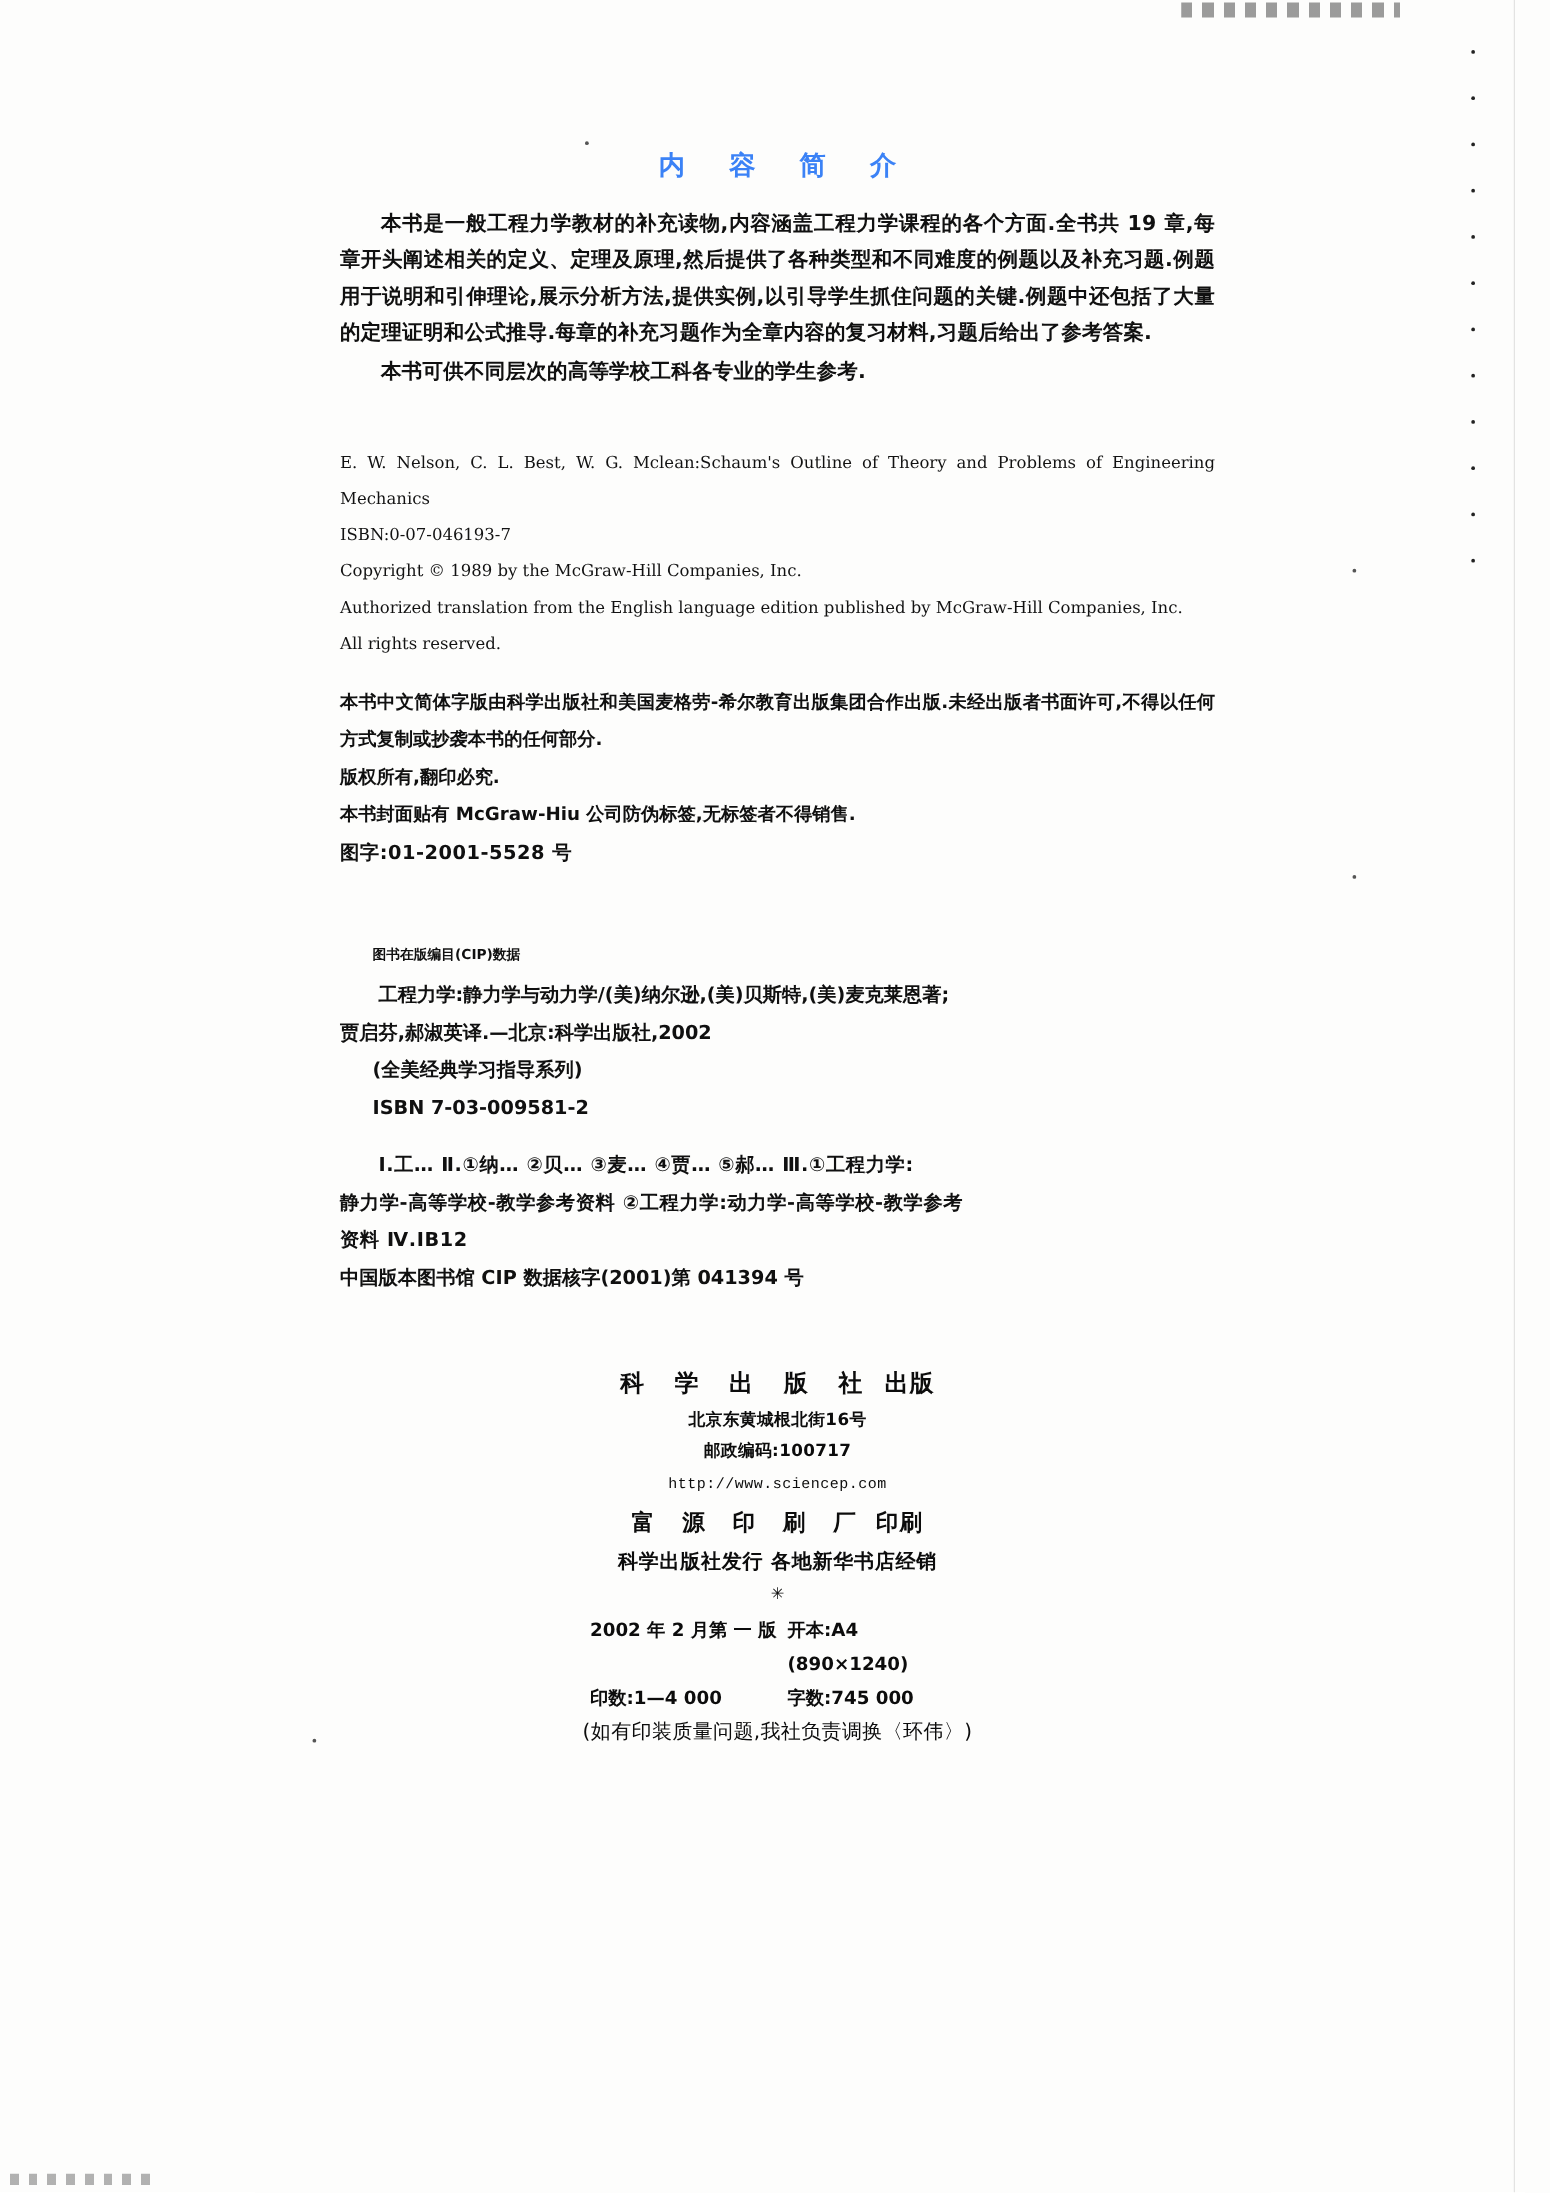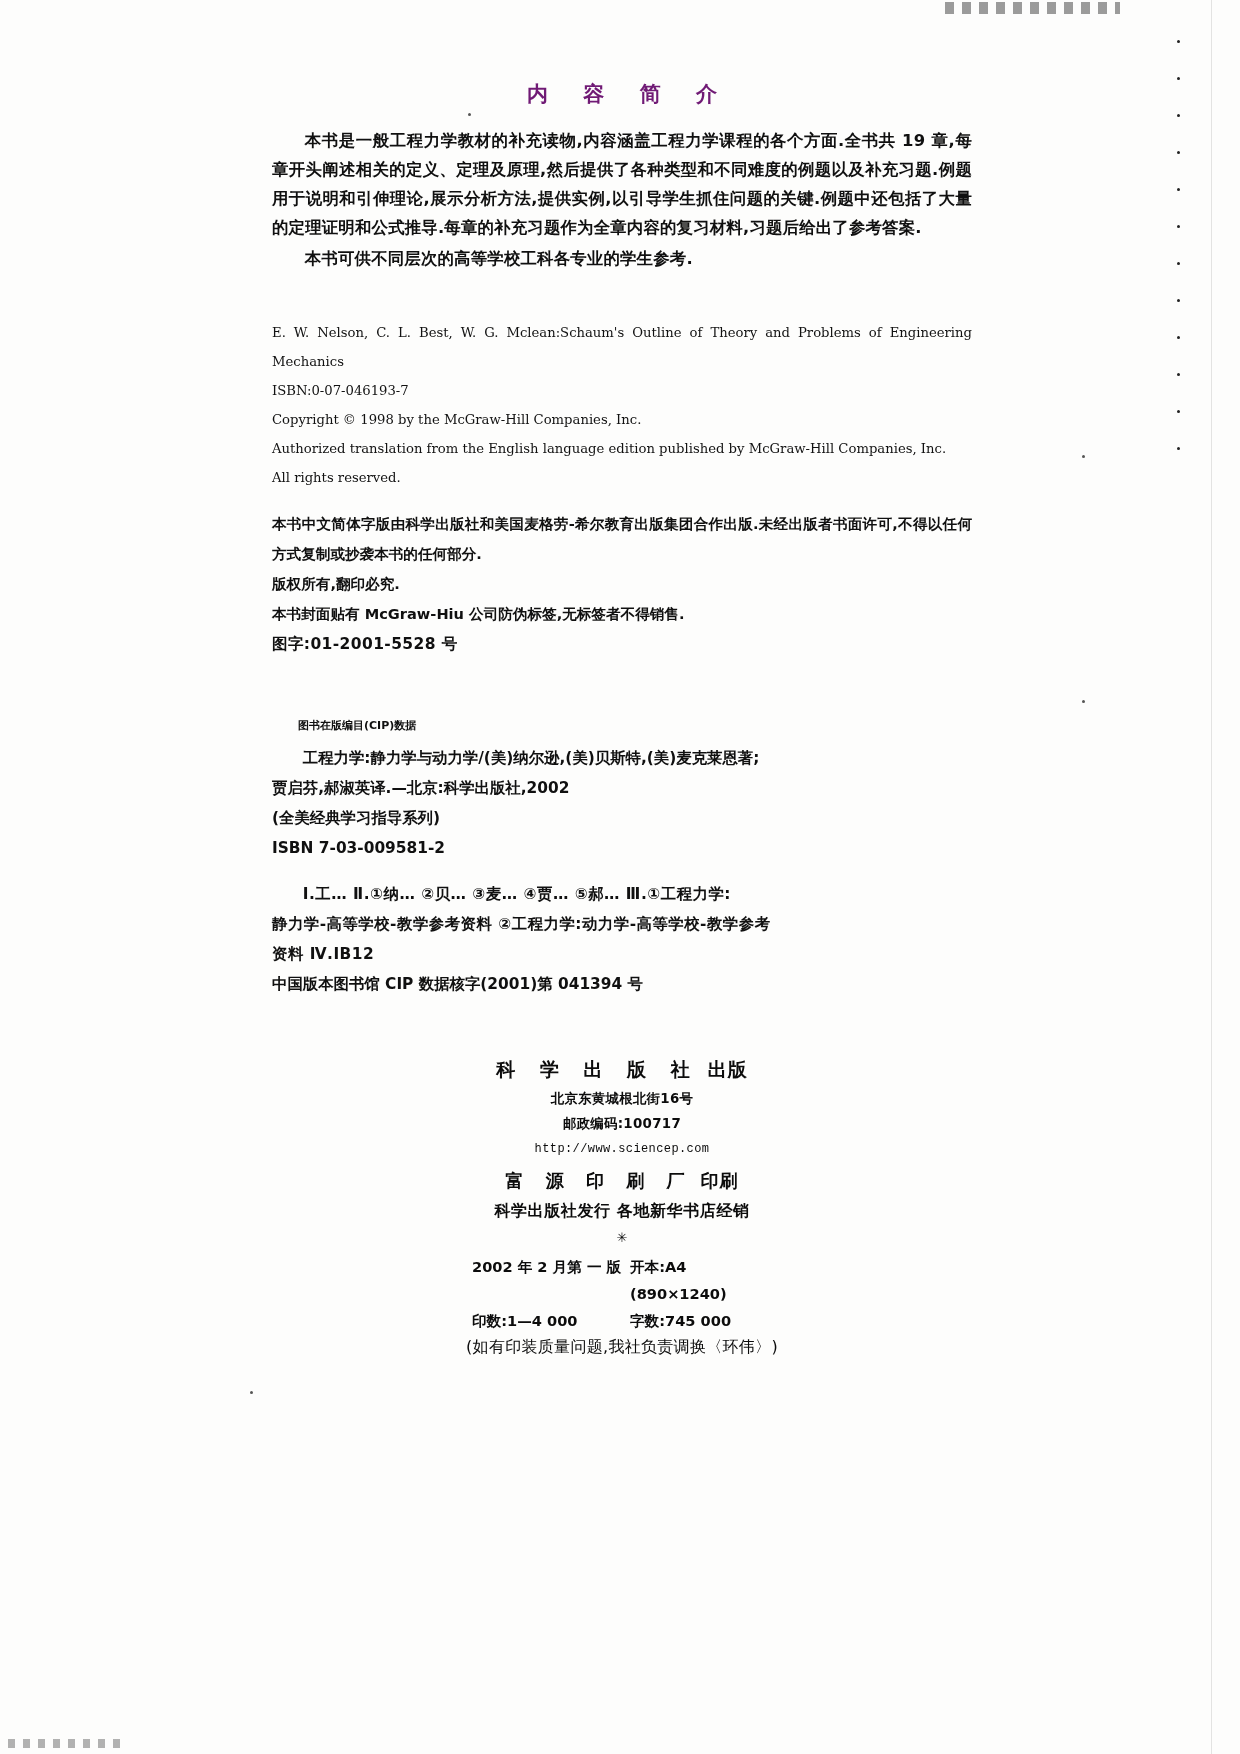--- a/index.html
+++ b/index.html
@@ -79,23 +79,23 @@
     width: 700px;
   }
 
   .section-title {
     text-align: center;
     font-family: "DejaVu Sans", sans-serif;
     font-weight: bold;
     font-size: 21px;
     letter-spacing: 14px;
     text-indent: 14px;
-    margin-top: 80px;
+    margin-top: 118px;
     margin-bottom: 18px;
-    color: #701a75;
+    color: #3b82f6;
   }
 
   .intro p {
     margin: 0 0 2px 0;
     font-size: 16.4px;
     line-height: 29px;
     text-align: justify;
     text-align-last: left;
     text-indent: 2em;
     font-weight: 600;
@@ -138,21 +138,21 @@
     color: #101010;
   }
   .cip .cip-head {
     margin: 0 0 2px 26px;
     font-weight: bold;
     font-size: 11px;
   }
   .cip p { margin: 0; }
   .cip .indent { text-indent: 2em; }
   .cip .hang { text-indent: 0; }
-  .cip .sub { }
+  .cip .sub { margin-left: 26px; }
   .cip .gap { margin-top: 16px; }
   .cip .classnums { letter-spacing: .5px; }
 
   .cip-verify {
     margin-top: 18px;
     margin-left: 26px;
     font-size: 15.4px;
   }
 
   
@@ -273,21 +273,21 @@
     <div class="section-title">内 容 简 介</div>
 
     <div class="intro">
       <p>本书是一般工程力学教材的补充读物,内容涵盖工程力学课程的各个方面.全书共 19 章,每章开头阐述相关的定义、定理及原理,然后提供了各种类型和不同难度的例题以及补充习题.例题用于说明和引伸理论,展示分析方法,提供实例,以引导学生抓住问题的关键.例题中还包括了大量的定理证明和公式推导.每章的补充习题作为全章内容的复习材料,习题后给出了参考答案.</p>
       <p>本书可供不同层次的高等学校工科各专业的学生参考.</p>
     </div>
 
     <div class="eng-block">
       <p>E. W. Nelson, C. L. Best, W. G. Mclean:Schaum's Outline of Theory and Problems of Engineering Mechanics</p>
       <p class="tight">ISBN:0-07-046193-7</p>
-      <p class="tight">Copyright © 1998 by the McGraw-Hill Companies, Inc.</p>
+      <p class="tight">Copyright © 1989 by the McGraw-Hill Companies, Inc.</p>
       <p>Authorized translation from the English language edition published by McGraw-Hill Companies, Inc.</p>
       <p class="tight">All rights reserved.</p>
     </div>
 
     <div class="cn-rights">
       <p>本书中文简体字版由科学出版社和美国麦格劳-希尔教育出版集团合作出版.未经出版者书面许可,不得以任何方式复制或抄袭本书的任何部分.</p>
       <p>版权所有,翻印必究.</p>
       <p>本书封面贴有 McGraw-Hiu 公司防伪标签,无标签者不得销售.</p>
       <p class="book-no">图字:01-2001-5528 号</p>
     </div>

